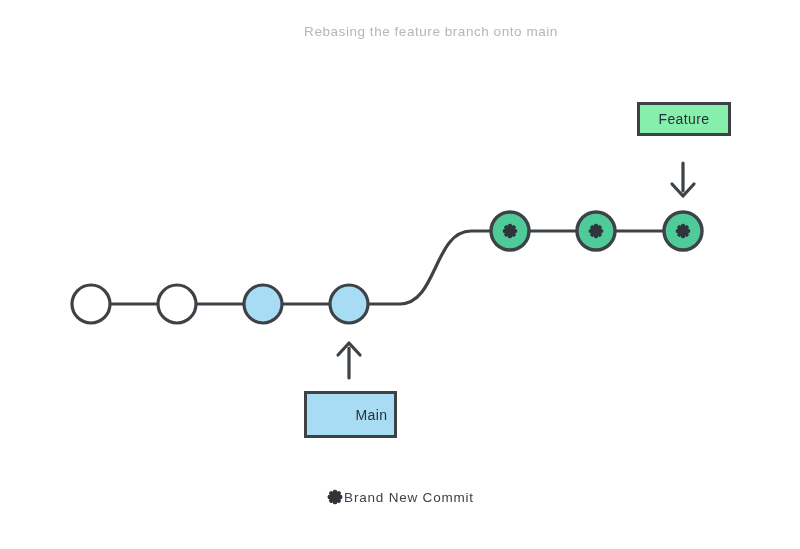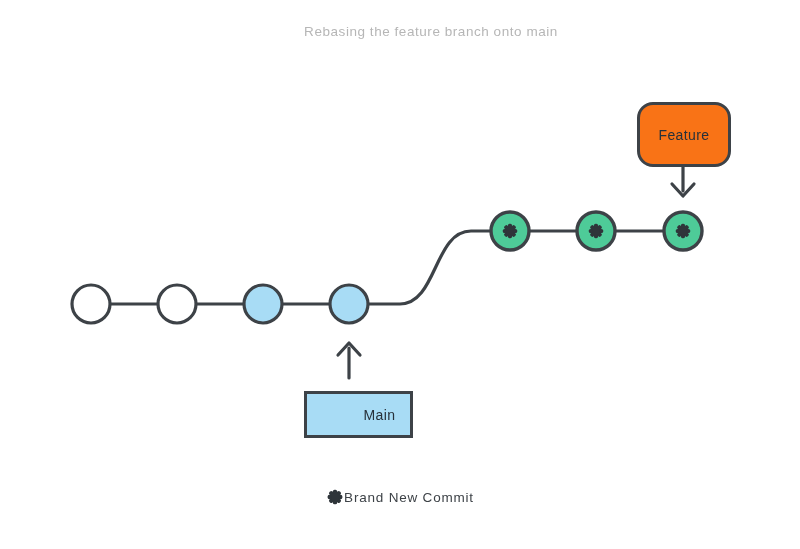--- a/index.html
+++ b/index.html
@@ -42,28 +42,27 @@
     justify-content: center;
     font-size: 14px;
     letter-spacing: 0.4px;
     color: #27313a;
     font-family: "Liberation Sans", sans-serif;
   }
   #feature-label-box {
     left: 637px;
     top: 102px;
     width: 94px;
-    height: 65px;
-    background: #f97316;
-    border-radius: 16px;
+    height: 34px;
+    background: #86efac;
   }
   #main-label-box {
     left: 304px;
     top: 391px;
-    width: 109px;
+    width: 93px;
     height: 47px;
     background: #a8dcf5;
     padding-left: 42px;
   }
   .legend {
     position: absolute;
     left: 0;
     top: 488px;
     width: 800px;
     display: flex;

